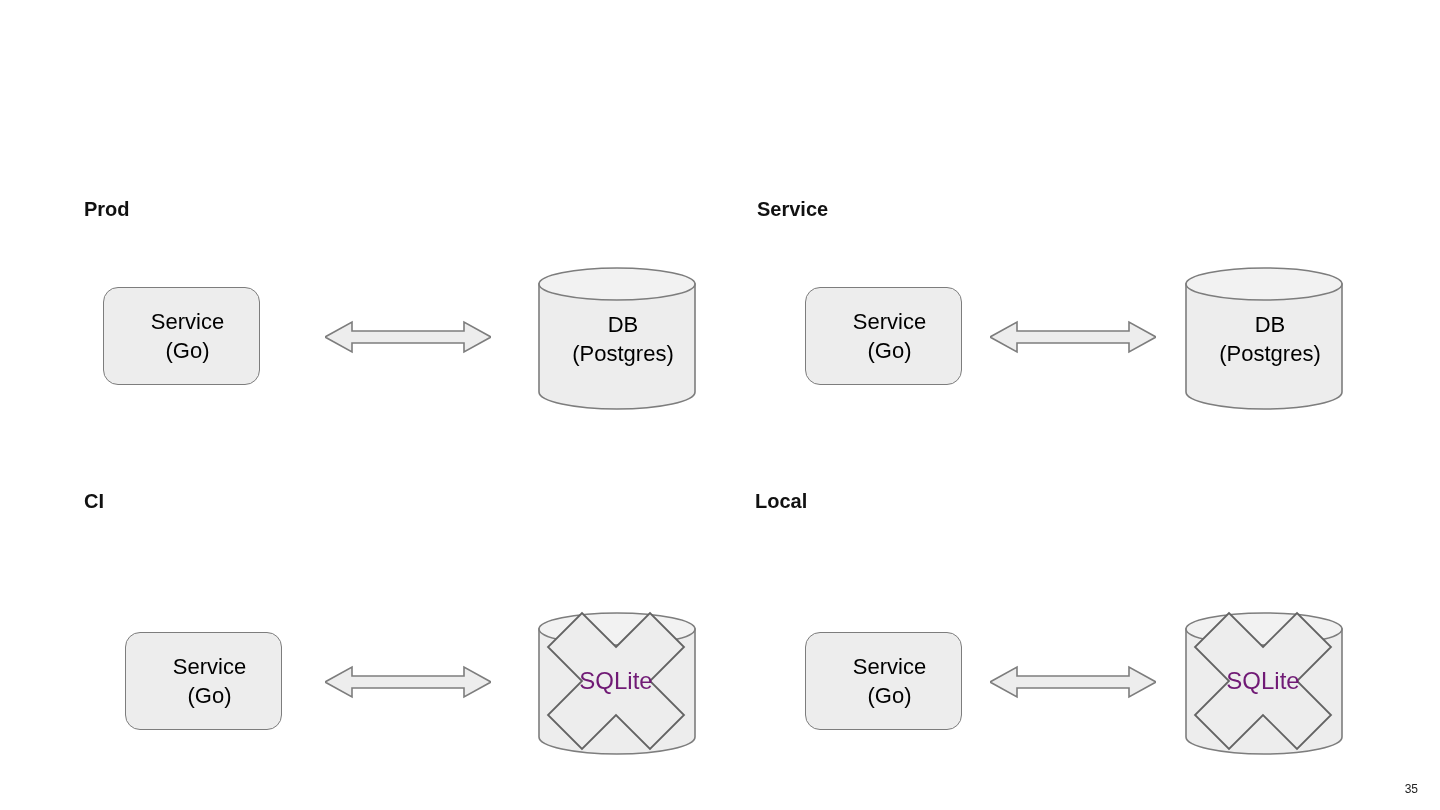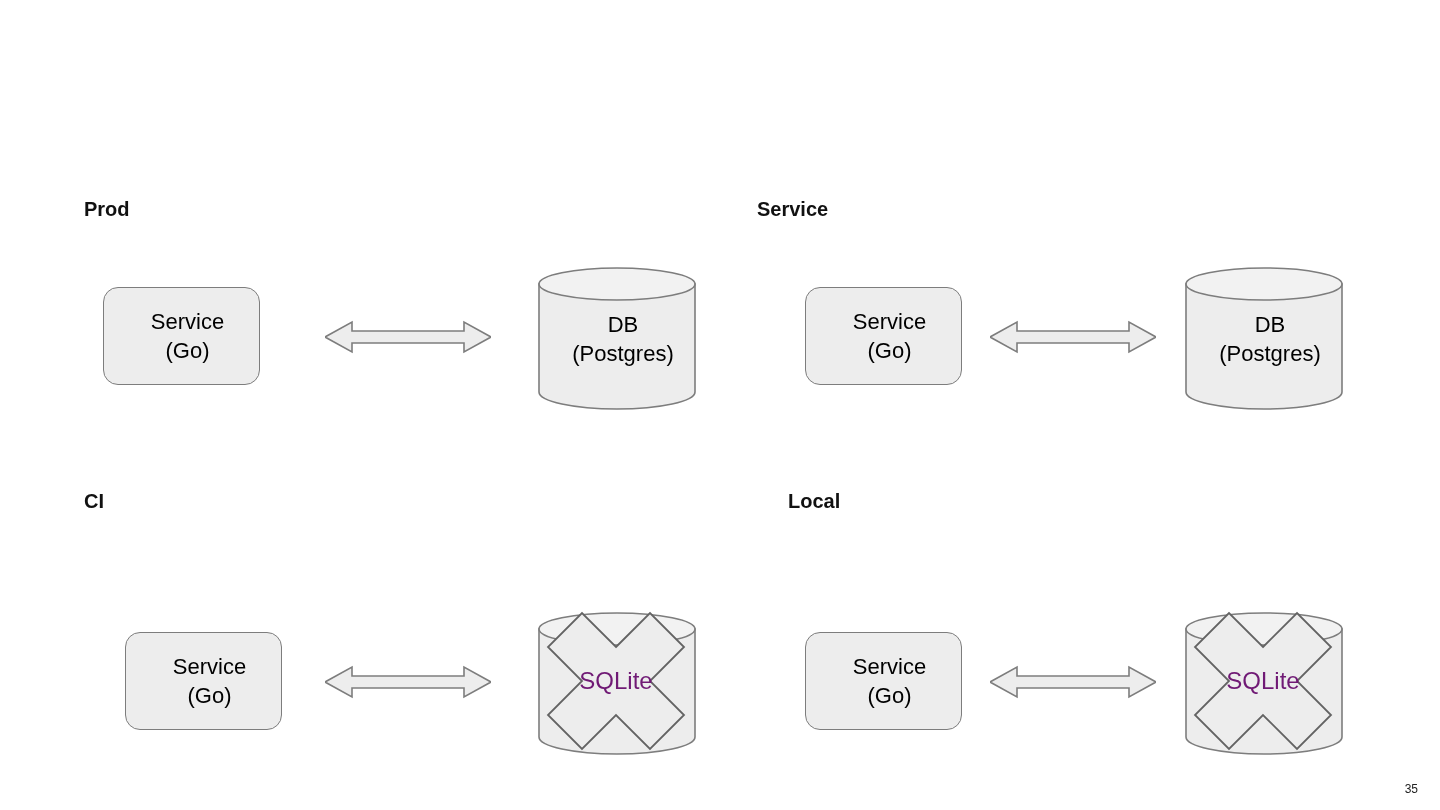--- a/index.html
+++ b/index.html
@@ -40,21 +40,21 @@
     position: absolute;
     font-size: 20px;
     font-weight: bold;
     color: #111111;
     line-height: 1;
     white-space: nowrap;
   }
   .sec-prod   { left: 84px;  top: 199px; }
   .sec-canary { left: 757px; top: 199px; }
   .sec-ci     { left: 84px;  top: 491px; }
-  .sec-local  { left: 788px; top: 491px; }
+  .sec-local  { left: 755px; top: 491px; }
 
   
   .service-box {
     position: absolute;
     width: 157px;
     height: 98px;
     border: 1.6px solid #7d7d7d;
     border-radius: 15px;
     background: #ededed;
     box-sizing: border-box;

